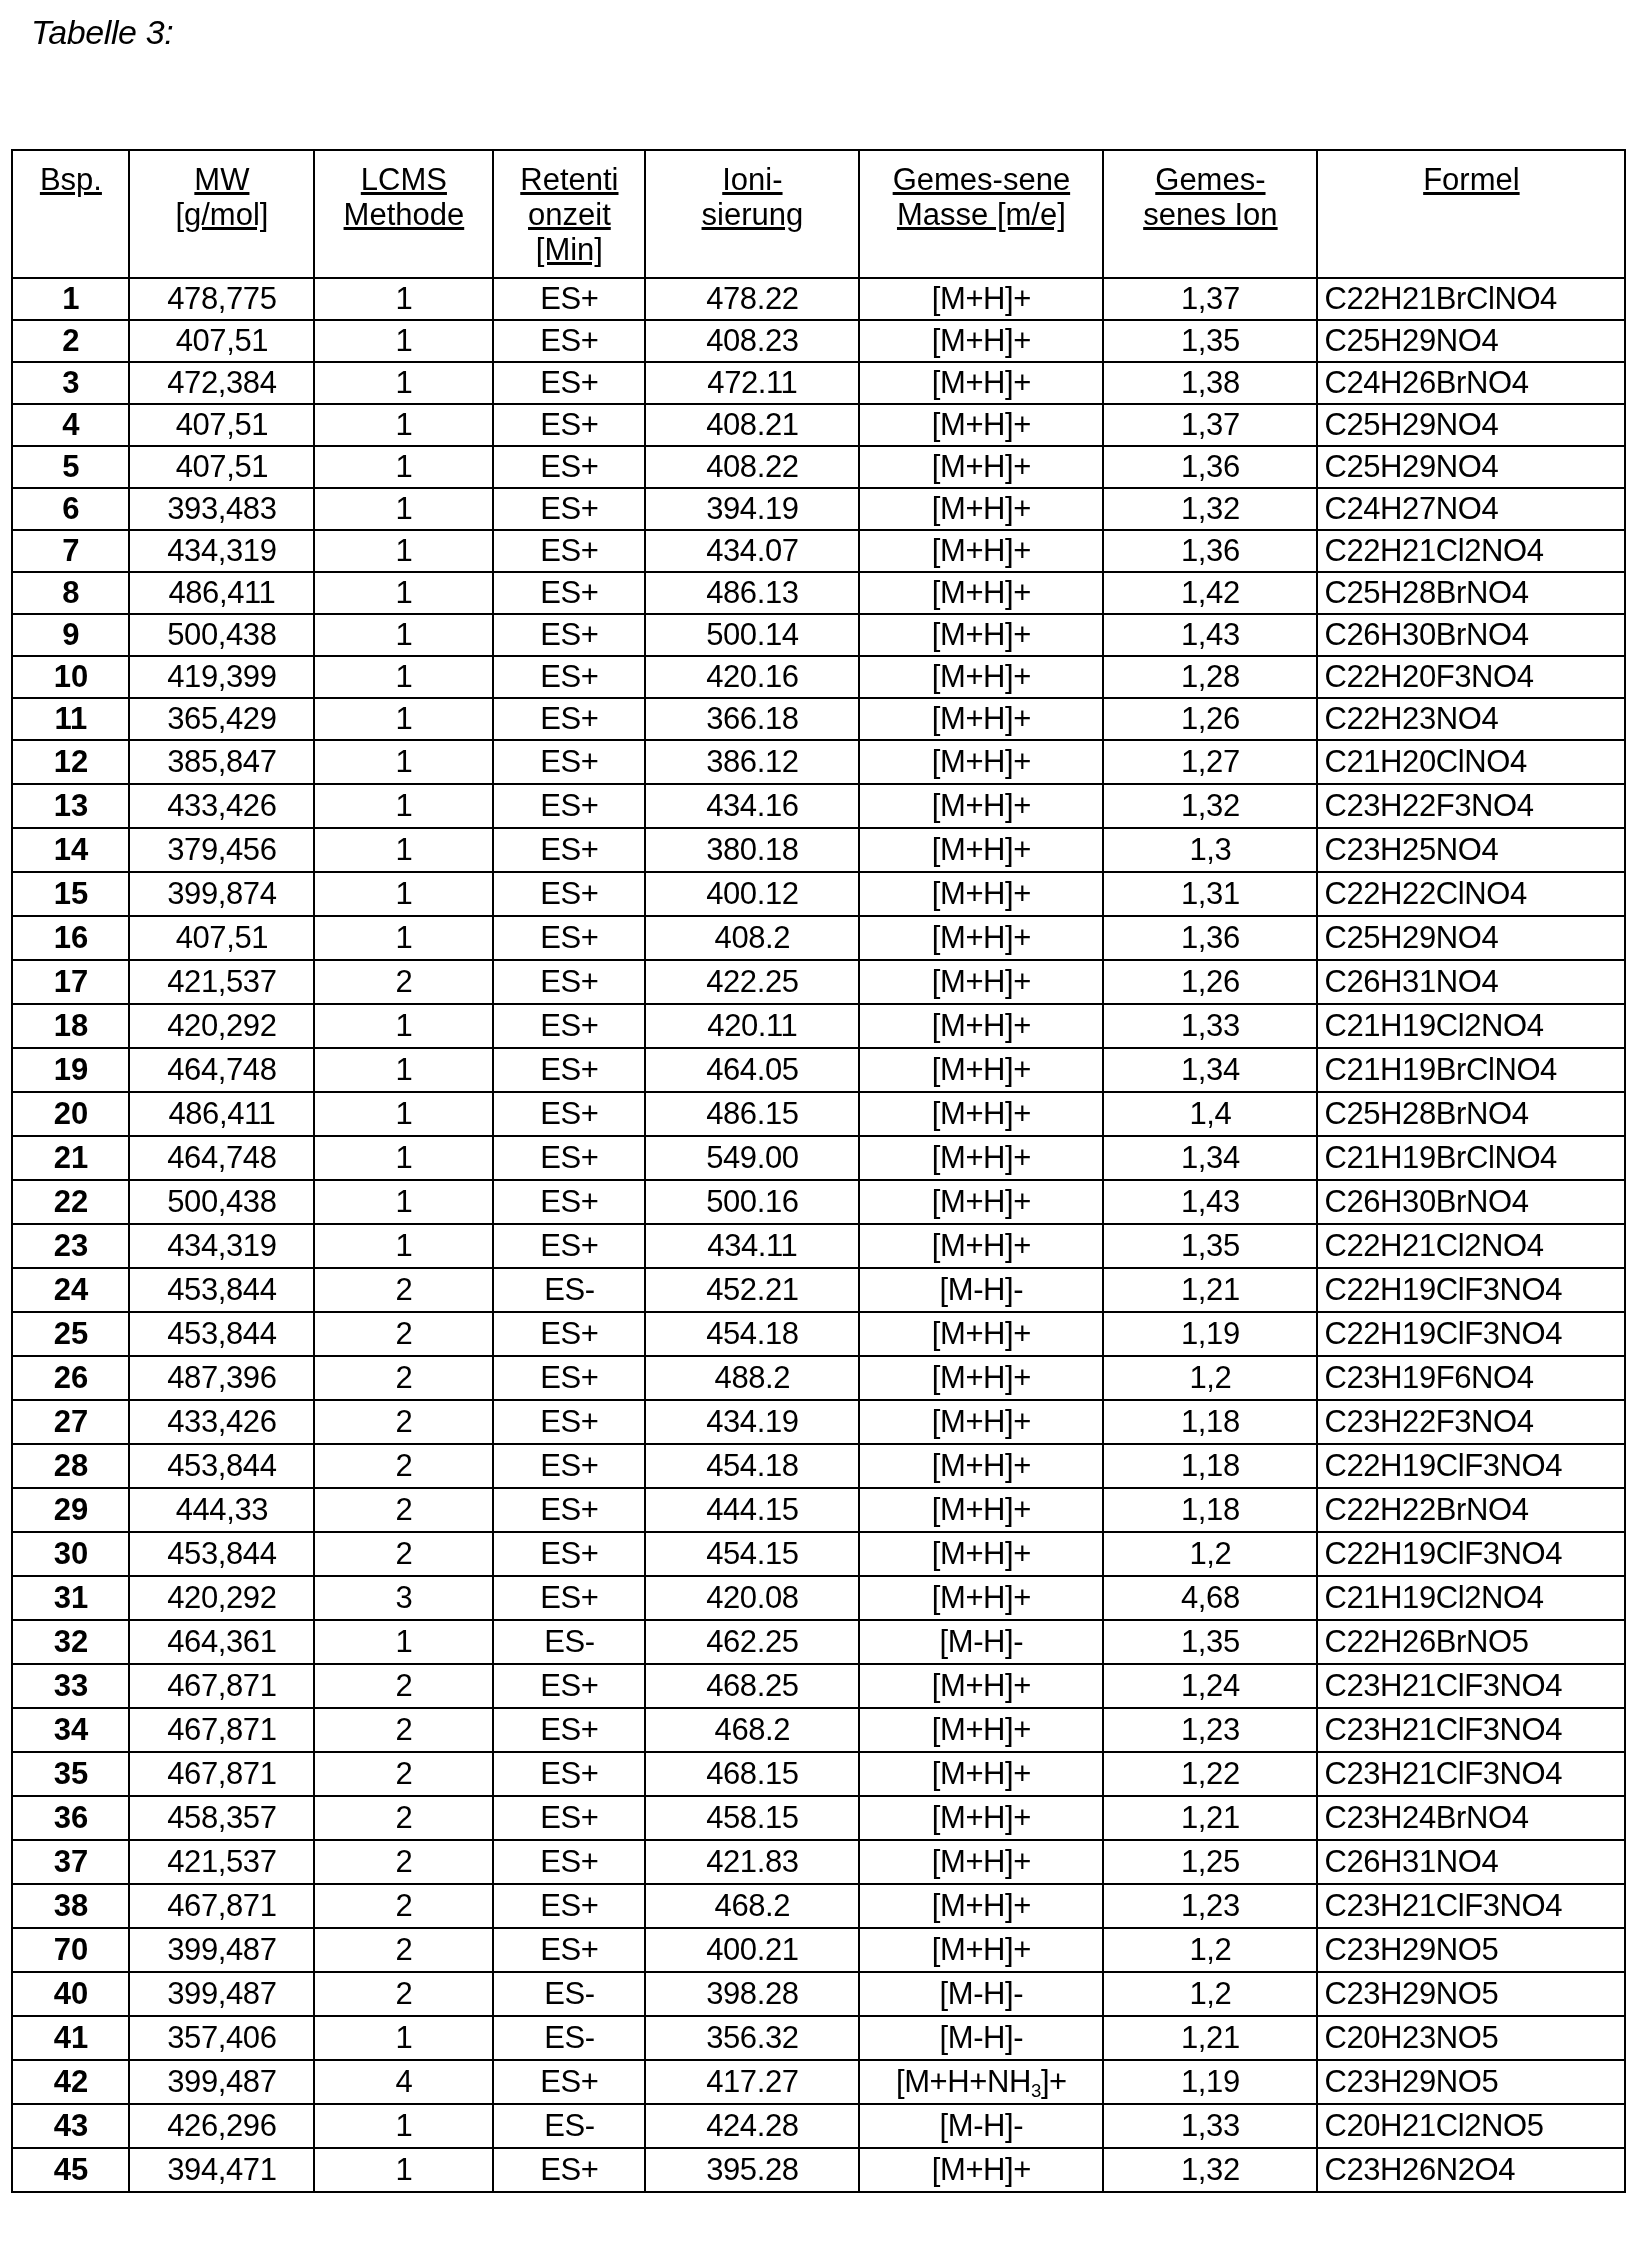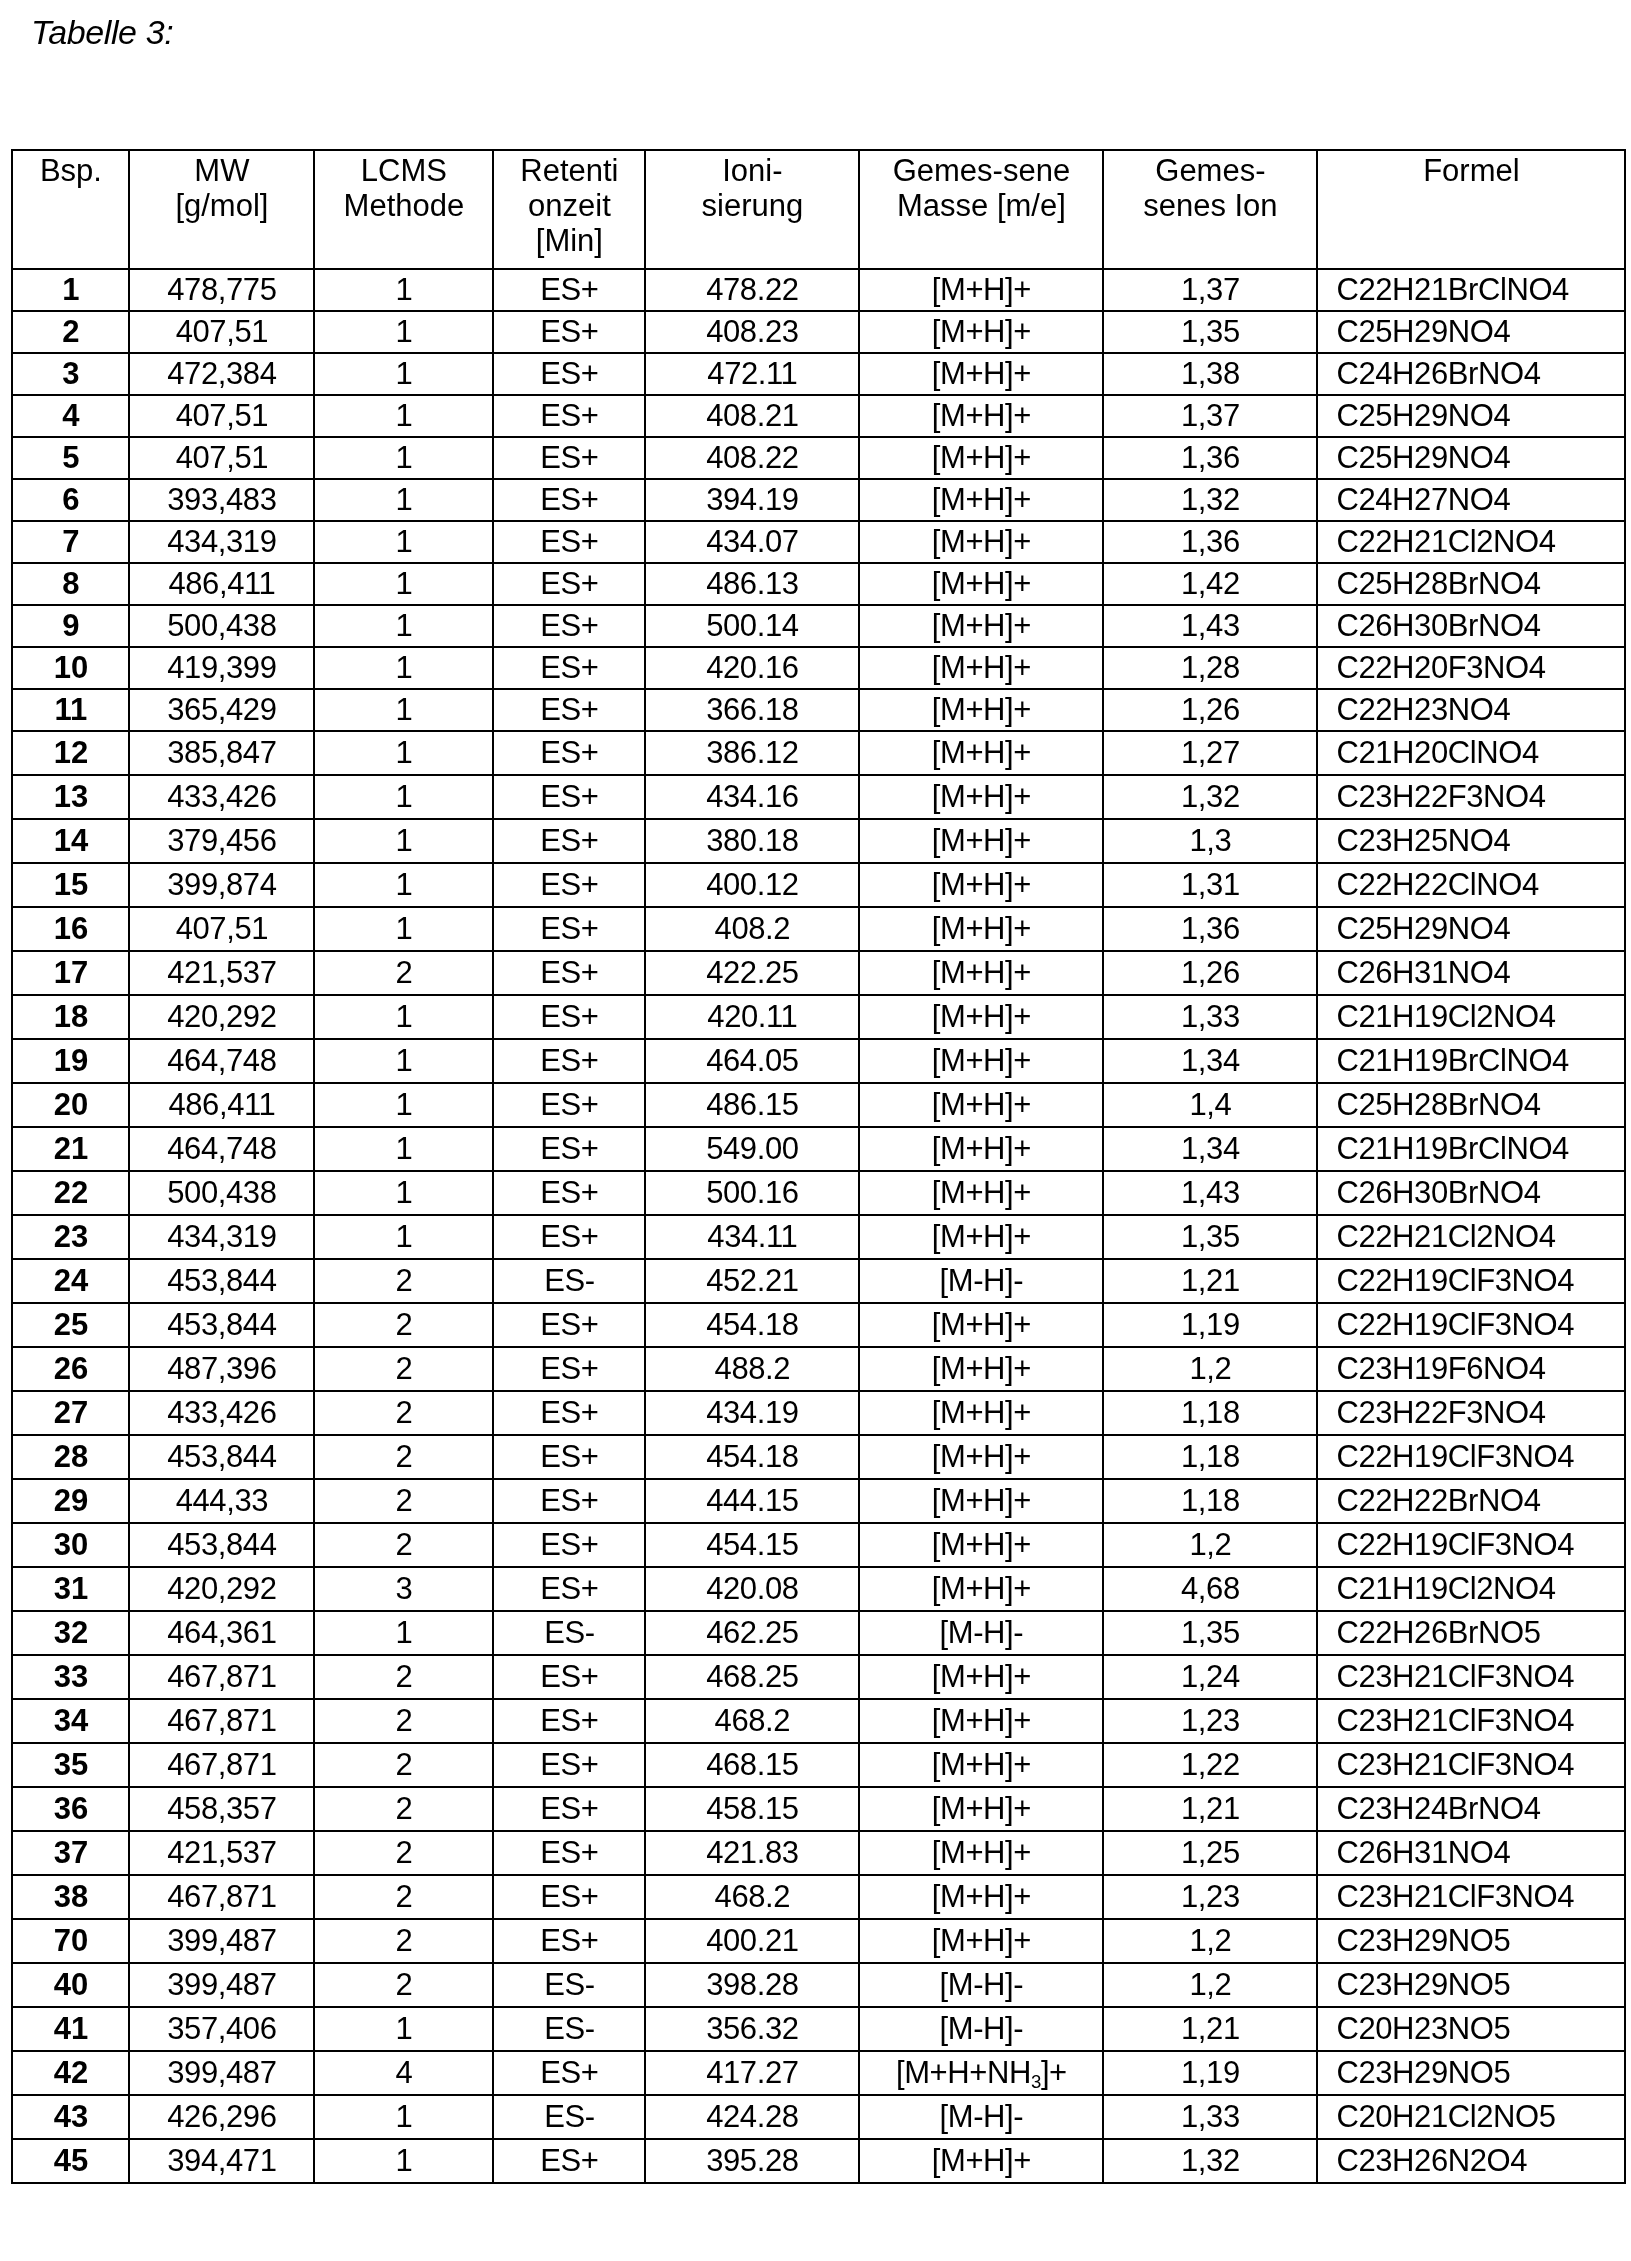--- a/index.html
+++ b/index.html
@@ -15,25 +15,25 @@
     position: absolute; left: 11.4px; top: 149px;
     border-collapse: collapse; table-layout: fixed;
     width: 1614px;
   }
   table.t th, table.t td {
     border: 2.4px solid #000; padding: 0;
     font-size: 31px; font-weight: normal; line-height: 1.13;
     text-align: center; vertical-align: middle;
     transform-origin: center;
   }
-  table.t th { vertical-align: top; height: 115px; padding-top: 2px; }
+  table.t th { vertical-align: top; height: 115px; padding-top: 11px; text-decoration: underline; }
   table.t td { height: 40px; }
   table.t tr.tall td { height: 42px; }
   table.t td.bsp { font-weight: bold; }
-  table.t td.formel { text-align: left; padding-left: 18px; }
+  table.t td.formel { text-align: left; padding-left: 6px; }
   table.t td.num, table.t td.ion, table.t td.formel, table.t td.mw { letter-spacing: -0.4px; }
   col.c1 { width: 117px; }
   col.c2 { width: 185px; }
   col.c3 { width: 179px; }
   col.c4 { width: 152px; }
   col.c5 { width: 214px; }
   col.c6 { width: 244px; }
   col.c7 { width: 214px; }
   col.c8 { width: 308px; }
   sub { font-size: 0.6em; vertical-align: -0.25em; line-height: 0; }

